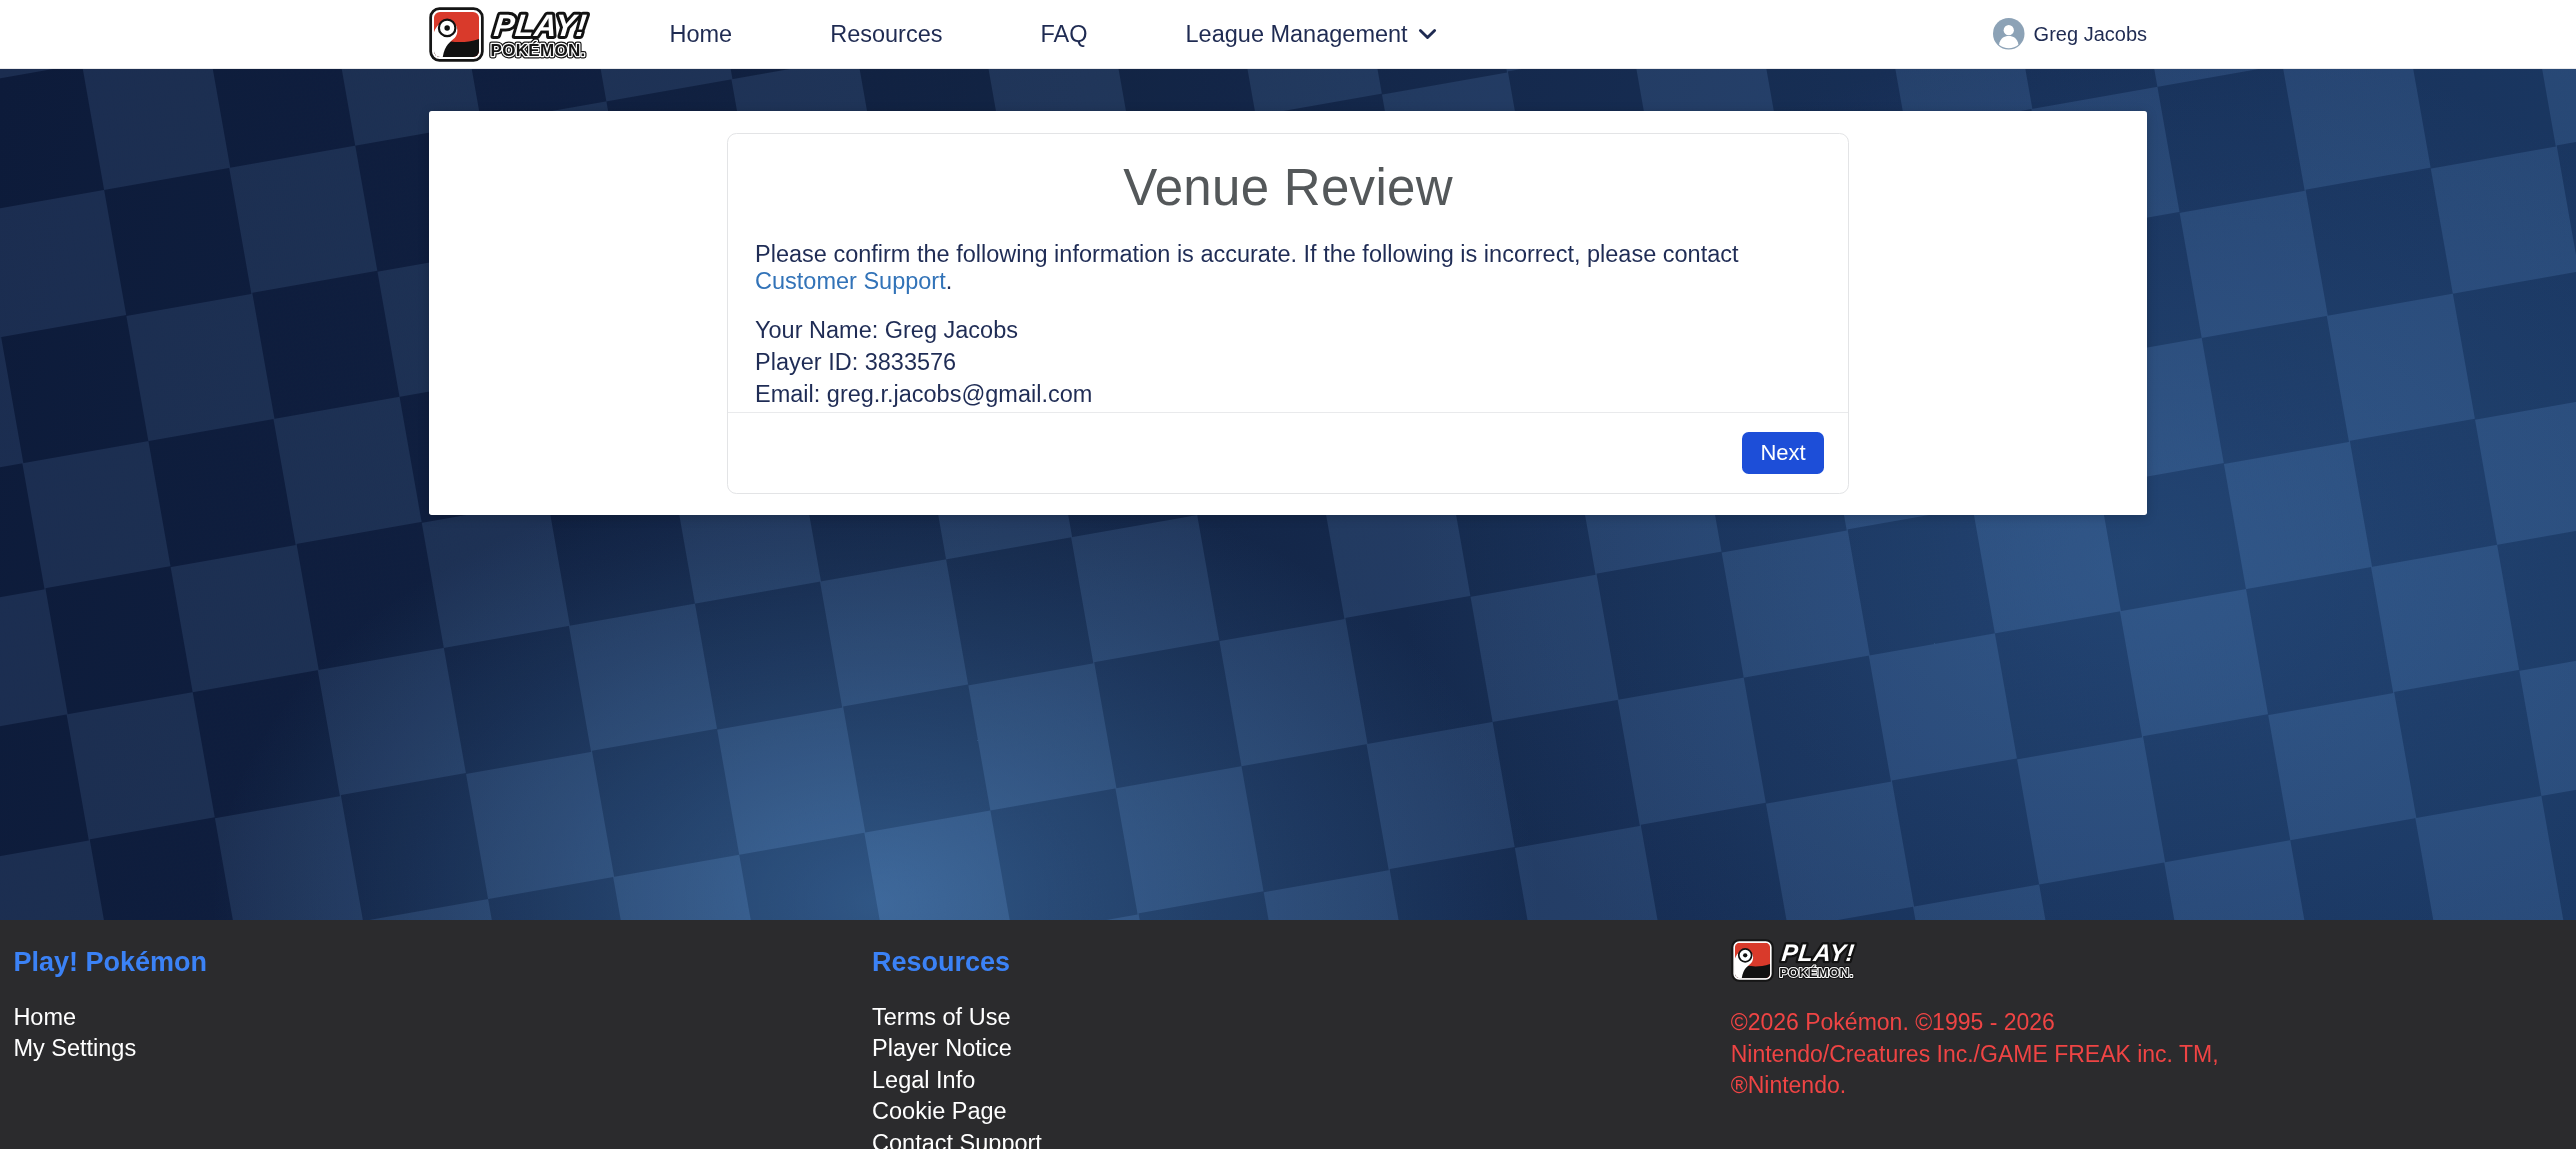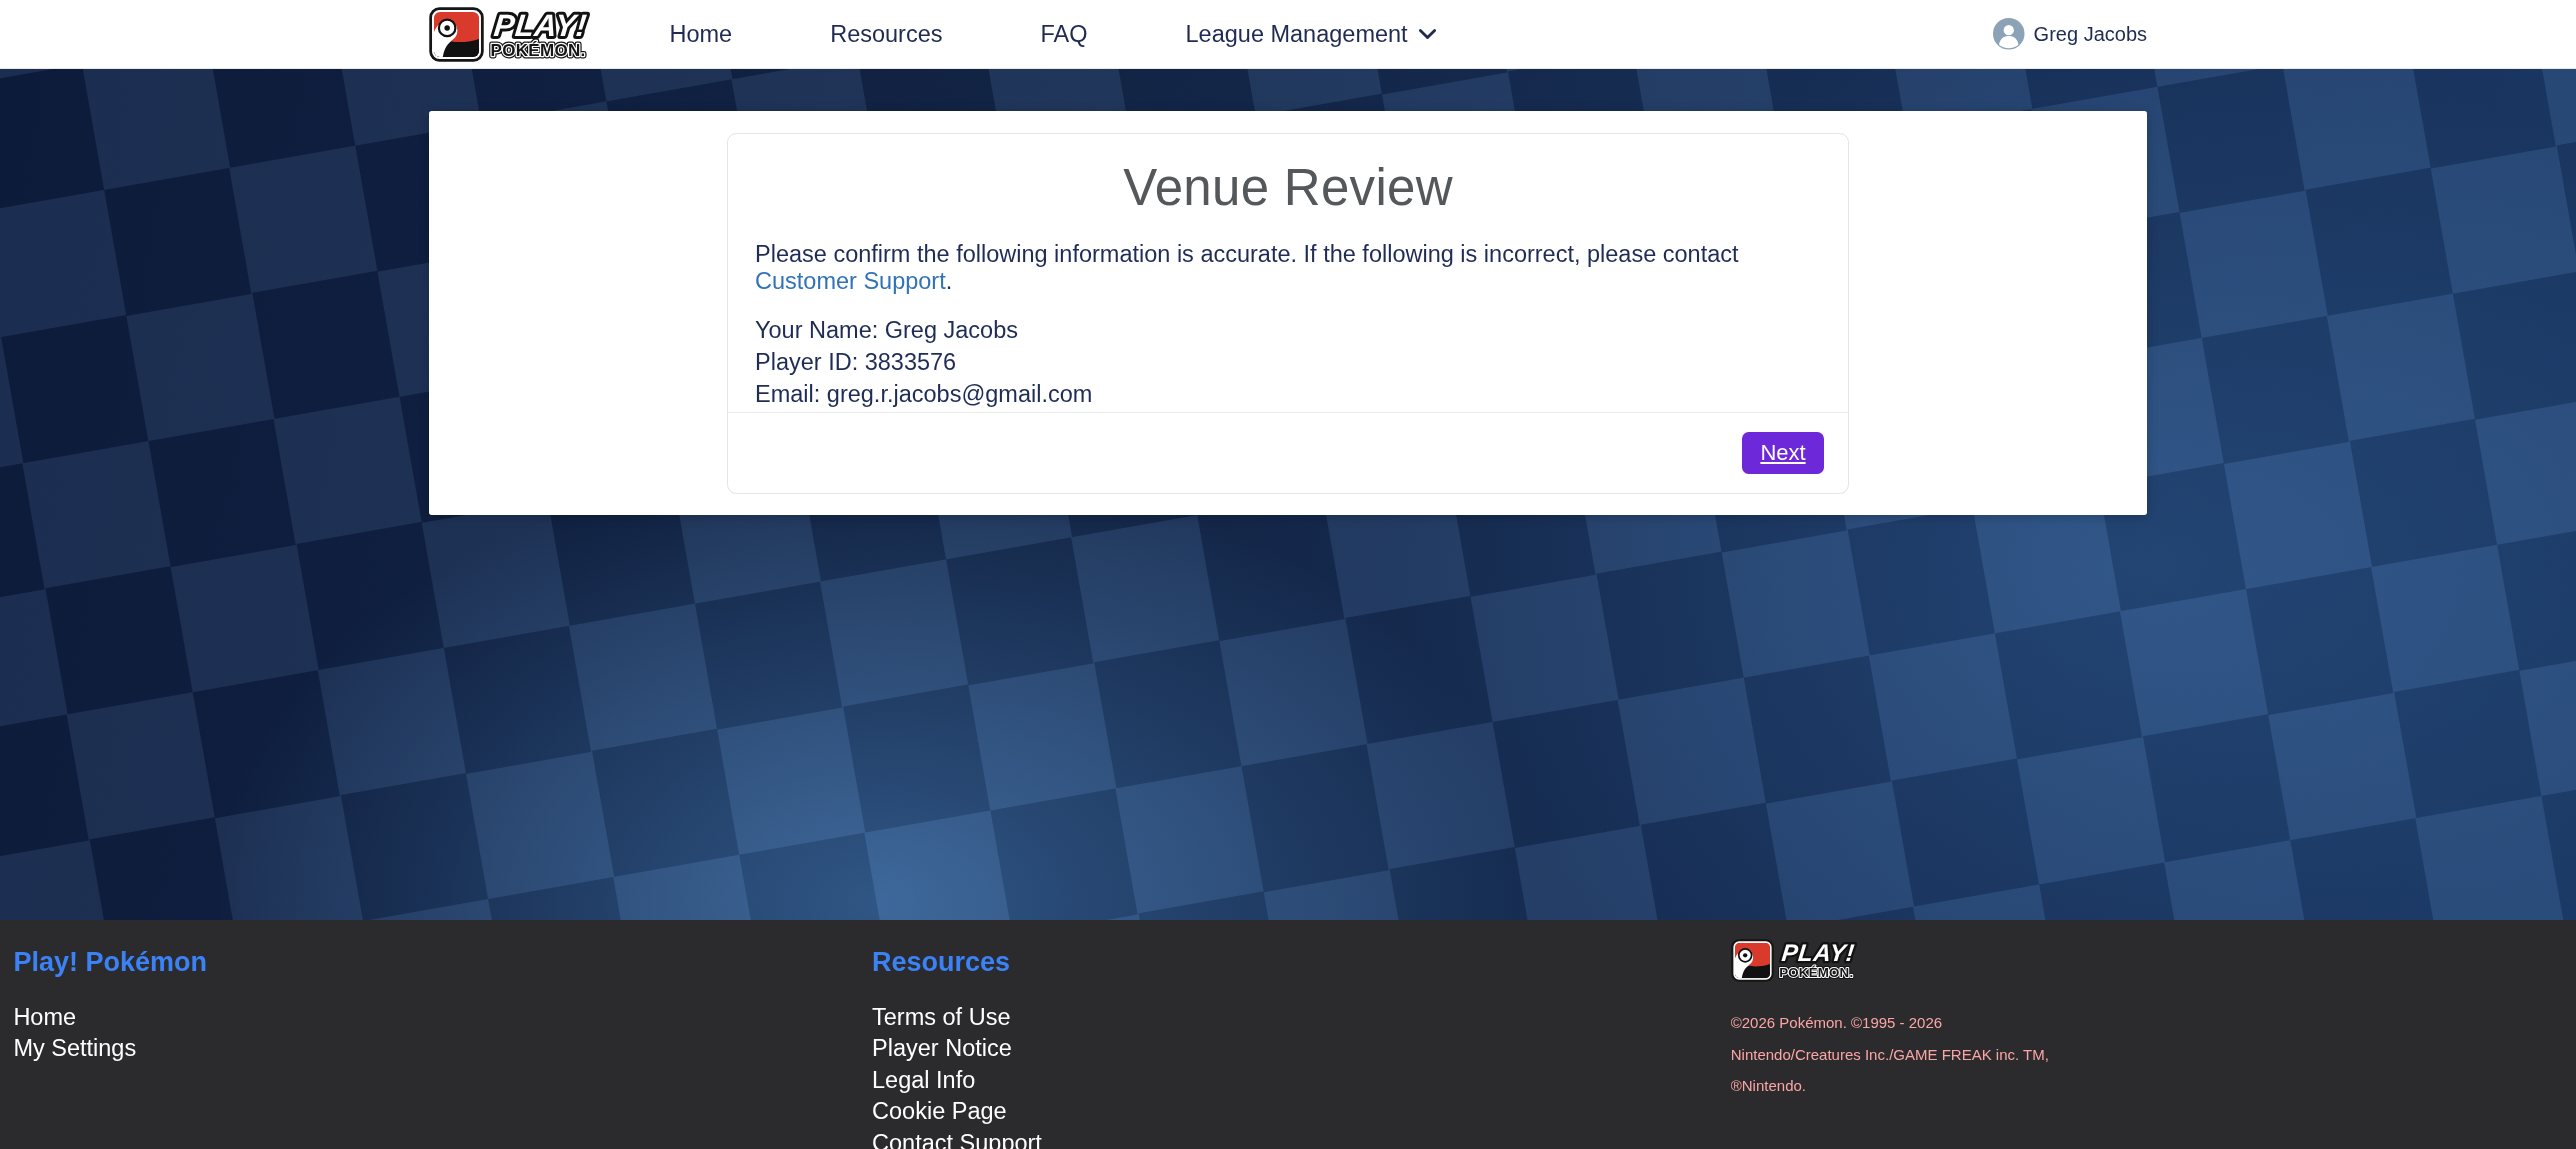--- a/index.html
+++ b/index.html
@@ -36,30 +36,30 @@
     width: 1718px; height: 404px; background: #ffffff; border-radius: 2.7px;
     box-shadow: 0 2px 10.7px rgba(0,0,0,0.20); }
   .card { position: relative; margin: 21.5px auto 0; width: 1122px; height: 361px; background: #fff;
     border: 1.3px solid #e3e4e6; border-radius: 9.4px; display: flex; flex-direction: column; }
   .card-body { flex: 1; padding: 20px 27px 0; }
   .card-title { text-align: center; font-size: 51px; font-weight: 400; color: #54585a; margin-top: 4px; letter-spacing: 0.3px; }
   .card-intro { margin-top: 24px; font-size: 23.5px; color: #1f2c55; }
   .link-inline { color: #3273b8; text-decoration: none; cursor: pointer; }
   .info { margin-top: 19px; font-size: 23.5px; color: #1f2c55; line-height: 32px; }
   .card-footer { border-top: 1.3px solid #e9eaec; padding: 19px 24px; display: flex; justify-content: flex-end; }
-  .btn-next { background: #6d28d9; color: #ffffff; font-size: 22px; font-family: inherit;
-    border: none; border-radius: 6.7px; width: 82px; height: 42px; cursor: pointer; text-decoration: underline; }
+  .btn-next { background: #1d4ed8; color: #ffffff; font-size: 22px; font-family: inherit;
+    border: none; border-radius: 6.7px; width: 82px; height: 42px; cursor: pointer; }
 
   
   .footer { height: 229px; background: #2b2b2d; display: grid; grid-template-columns: 1fr 1fr 1fr; padding-top: 16px; }
   .fcol { padding-left: 13.4px; }
   .fheading { margin: 10.7px 0 24px; font-size: 27px; font-weight: 700; color: #3b82f6; }
   .flink { display: block; font-size: 23.5px; line-height: 31.5px; color: #ffffff; text-decoration: none; cursor: pointer; }
   .footer-logo { height: 43px; width: auto; display: block; margin: 2.7px 0 25.5px; }
-  .copy-line { font-size: 15px; line-height: 31.5px; color: #fca5a5; }
+  .copy-line { font-size: 23px; line-height: 31.5px; color: #ef4444; }
 
   
   .logo-play { font-family: "Liberation Sans", sans-serif; font-style: italic; font-weight: 900; font-size: 56px; letter-spacing: 1px; }
   .logo-play-outline { stroke: #121212; stroke-width: 11; fill: none; stroke-linejoin: round; }
   .logo-play-fill { fill: #ffffff; }
   .logo-poke { font-family: "Liberation Sans", sans-serif; font-weight: 900; font-size: 31px; letter-spacing: 0.5px; }
   .logo-poke-outer { stroke: #121212; stroke-width: 9; fill: none; stroke-linejoin: round; }
   .logo-poke-inner { stroke: #ffffff; stroke-width: 4.5; fill: none; stroke-linejoin: round; }
   .logo-poke-fill { fill: #161616; }
 </style>

